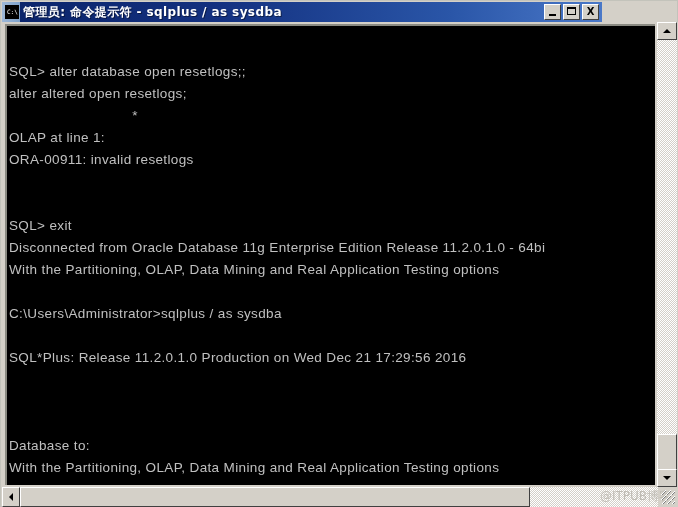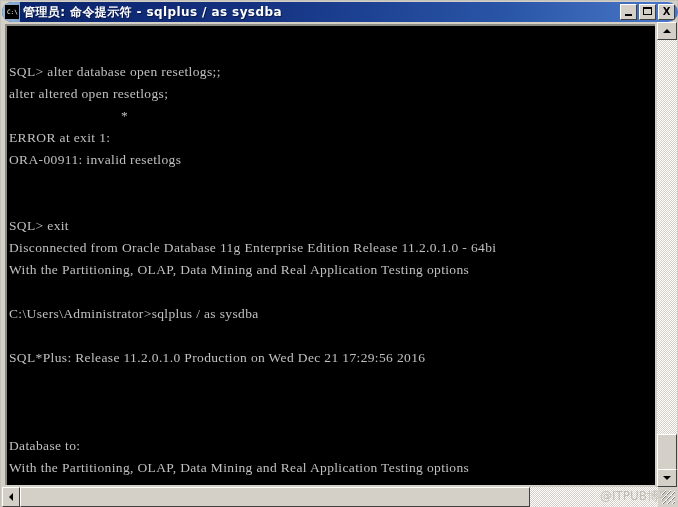--- a/index.html
+++ b/index.html
@@ -23,27 +23,26 @@
     height: 507px;
     background: #d4d0c8;
     box-sizing: border-box;
     border: 1px solid #c3c3bb;
   }
 
   
   #titlebar {
     position: absolute;
     left: 1px; top: 1px;
-    width: 676px;
+    width: 600px;
     height: 20px;
     background: linear-gradient(to right, #0a246a 0%, #13307f 35%, #2a56a8 75%, #4a78c8 100%);
     display: flex;
     align-items: center;
     overflow: hidden;
-    border-radius: 10px;
   }
   #titlebar-left {
     position: absolute;
     left: 0; top: 0;
     width: 18px; height: 20px;
     background: linear-gradient(to right, #9db8d8, #7fa3cc);
   }
   #title-icon {
     position: absolute;
     left: 3px; top: 3px;
@@ -151,21 +150,21 @@
   }
   #lines {
     position: absolute;
     left: 2px;
     top: 10px;
     width: 648px;
   }
   .line {
     height: 16px;
     line-height: 16px;
-    font-family: Liberation Serif, serif;
+    font-family: Liberation Sans, sans-serif;
     font-size: 13.5px;
     color: #c0c0c0;
     white-space: pre;
     letter-spacing: 0.36px;
     overflow: hidden;
     margin-top: 6px;
   }
   .line.blank { color: transparent; }
 
   
@@ -273,21 +272,21 @@
     </div>
   </div>
 
   <div id="console-frame">
     <div id="console">
       <div id="lines">
           <div class="line blank">&nbsp;</div>
           <div class="line">SQL&gt; alter database open resetlogs;;</div>
           <div class="line">alter altered open resetlogs;</div>
           <div class="line">                              *</div>
-          <div class="line">ERROR at exit 1:</div>
+          <div class="line">OLAP at line 1:</div>
           <div class="line">ORA-00911: invalid resetlogs</div>
           <div class="line blank">&nbsp;</div>
           <div class="line blank">&nbsp;</div>
           <div class="line">SQL&gt; exit</div>
           <div class="line">Disconnected from Oracle Database 11g Enterprise Edition Release 11.2.0.1.0 - 64bi</div>
           <div class="line">With the Partitioning, OLAP, Data Mining and Real Application Testing options</div>
           <div class="line blank">&nbsp;</div>
           <div class="line">C:\Users\Administrator&gt;sqlplus / as sysdba</div>
           <div class="line blank">&nbsp;</div>
           <div class="line">SQL*Plus: Release 11.2.0.1.0 Production on Wed Dec 21 17:29:56 2016</div>

